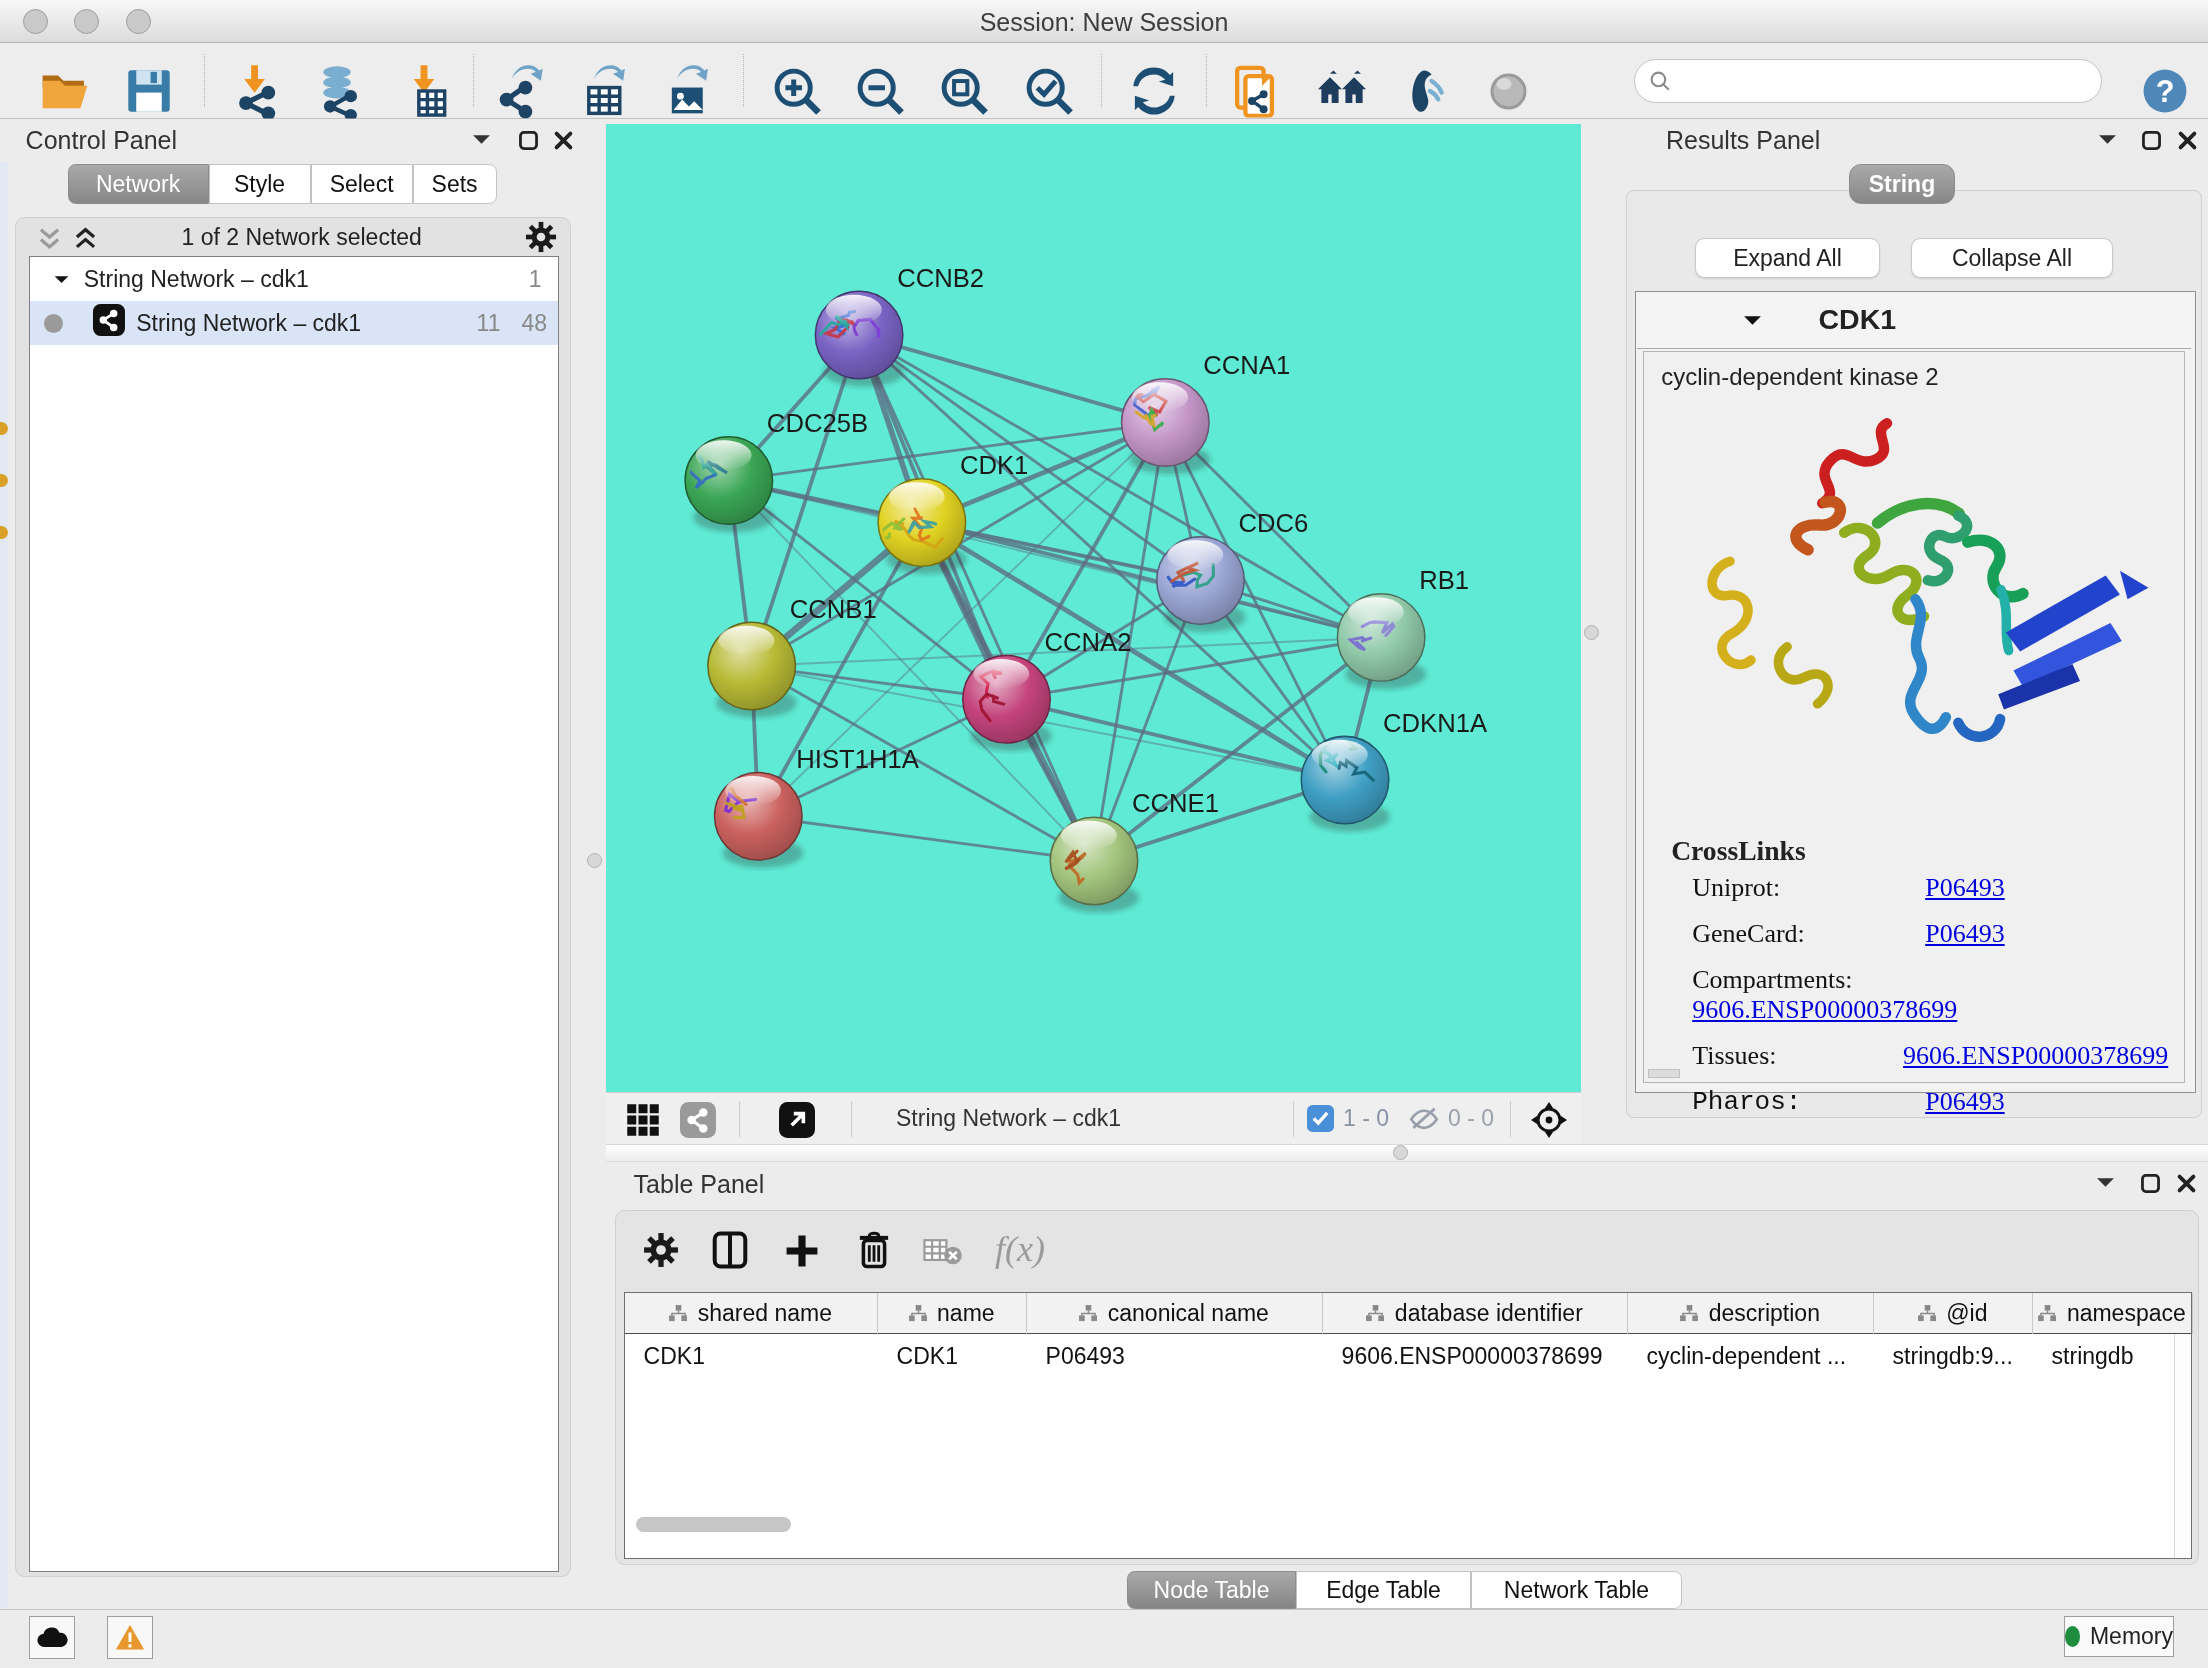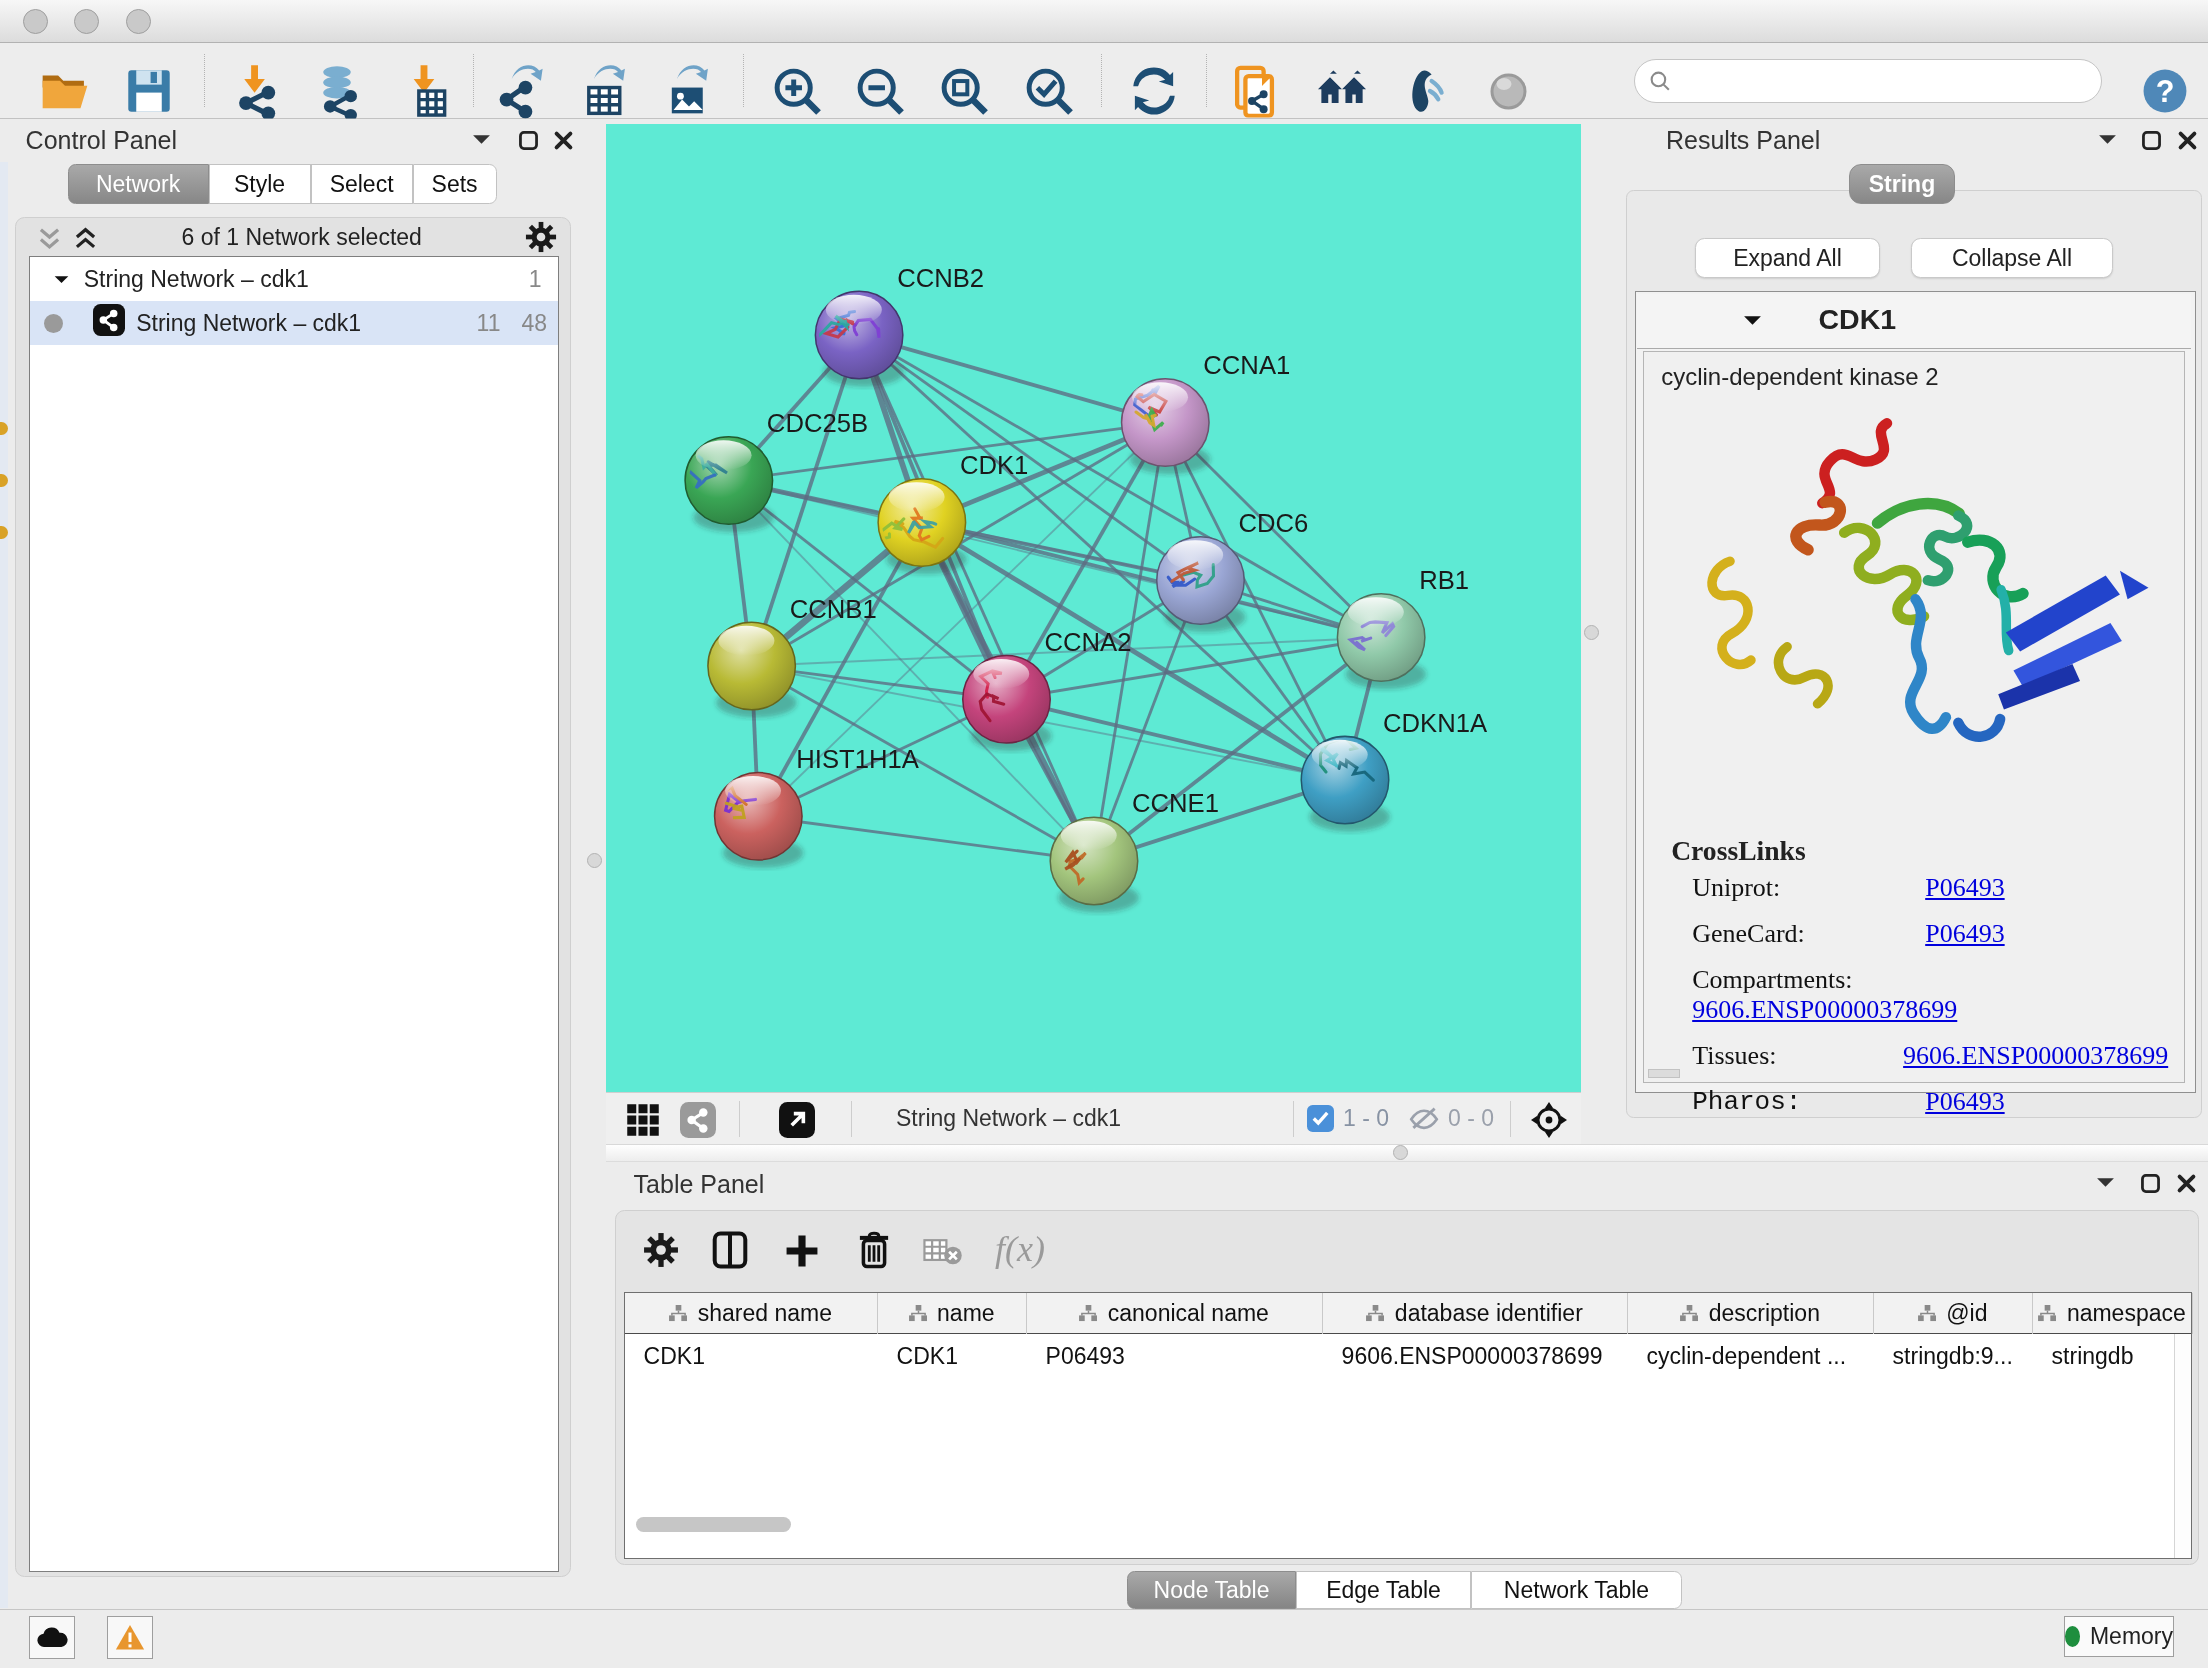--- a/index.html
+++ b/index.html
@@ -101,20 +101,21 @@
   .sliver { position:absolute; left:0; top:162px; width:7.6px; height:1446px; background:#e3e9f2; }
   .sliver i { position:absolute; left:0; width:7.6px; height:13.3px; border-radius:0 6.7px 6.7px 0; background:#d9a227; }
 </style>
 </head>
 <body>
 
 <div class="titlebar">
   <span class="tl-dot" style="left:23px"></span>
   <span class="tl-dot" style="left:74px"></span>
   <span class="tl-dot" style="left:126px"></span>
+  <div class="win-title">Session: New Session</div>
 </div>
 
 <div class="toolbar">
   <div class="tbtn" style="left:65px">
     <svg width="55" height="55" viewBox="0 0 32 32">
         <path d="M3 7h9l3 3h12v4H3z" fill="#b06c12"></path>
         <path d="M3 10h10l3 3h13l-4 13H3z" fill="#f0a63c"></path>
       </svg>
   </div>
   <div class="tbtn" style="left:149px">
@@ -300,21 +301,21 @@
 
   <div class="cp-box" style="left:7.6px; top:98px;">
     <span class="abs" style="left:21px; top:7.6px;">
       <svg width="25" height="27" viewBox="0 0 20 22">
           <path d="M3 3l7 6 7-6M3 11l7 6 7-6" stroke="#9a9a9a" stroke-width="2.6" fill="none"></path>
         </svg></span>
     <span class="abs" style="left:57px; top:7.6px;">
       <svg width="25" height="27" viewBox="0 0 20 22">
           <path d="M3 9l7-6 7 6M3 17l7-6 7 6" stroke="#222" stroke-width="2.6" fill="none"></path>
         </svg></span>
-    <div class="abs" style="left:105px; top:5.7px; width:361px; text-align:center; font-size:23px; color:#222;">6 of 1 Network selected</div>
+    <div class="abs" style="left:105px; top:5.7px; width:361px; text-align:center; font-size:23px; color:#222;">1 of 2 Network selected</div>
     <span class="abs" style="left:509px; top:2.9px;">
       <svg width="32" height="32" viewBox="0 0 34 34">
           <g fill="#1a1a1a">
             <circle cx="17" cy="17" r="10"></circle>
             <g>
               <rect x="14.5" y="1" width="5" height="32"></rect>
               <rect x="14.5" y="1" width="5" height="32" transform="rotate(45 17 17)"></rect>
               <rect x="14.5" y="1" width="5" height="32" transform="rotate(90 17 17)"></rect>
               <rect x="14.5" y="1" width="5" height="32" transform="rotate(135 17 17)"></rect>
             </g>

